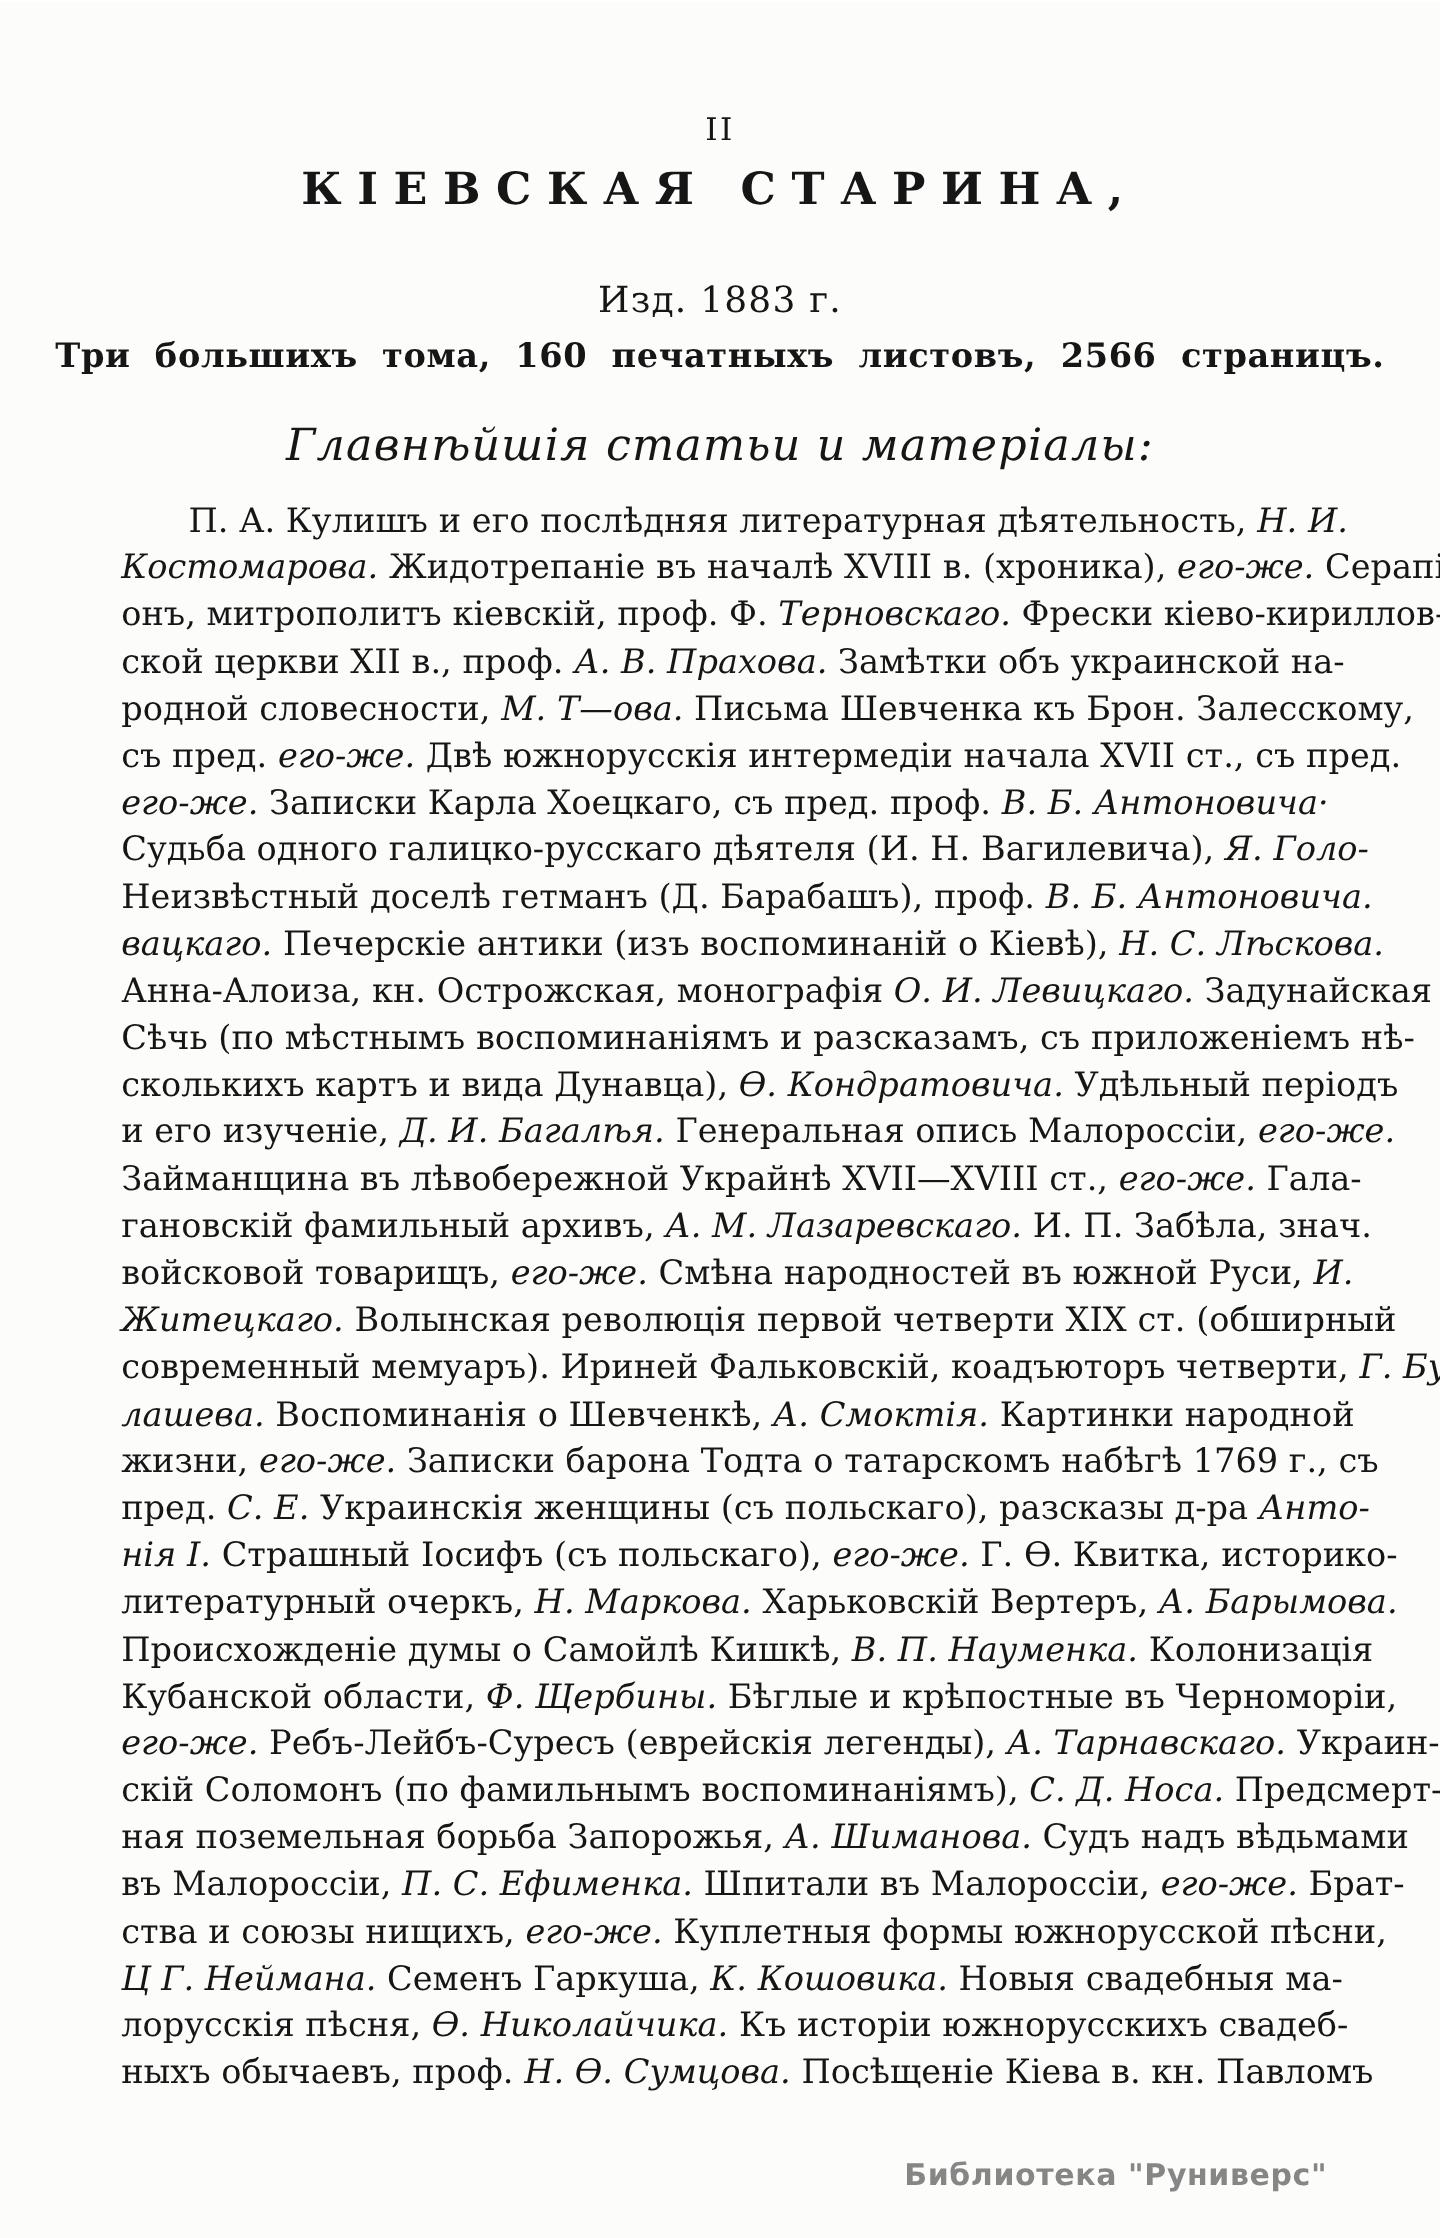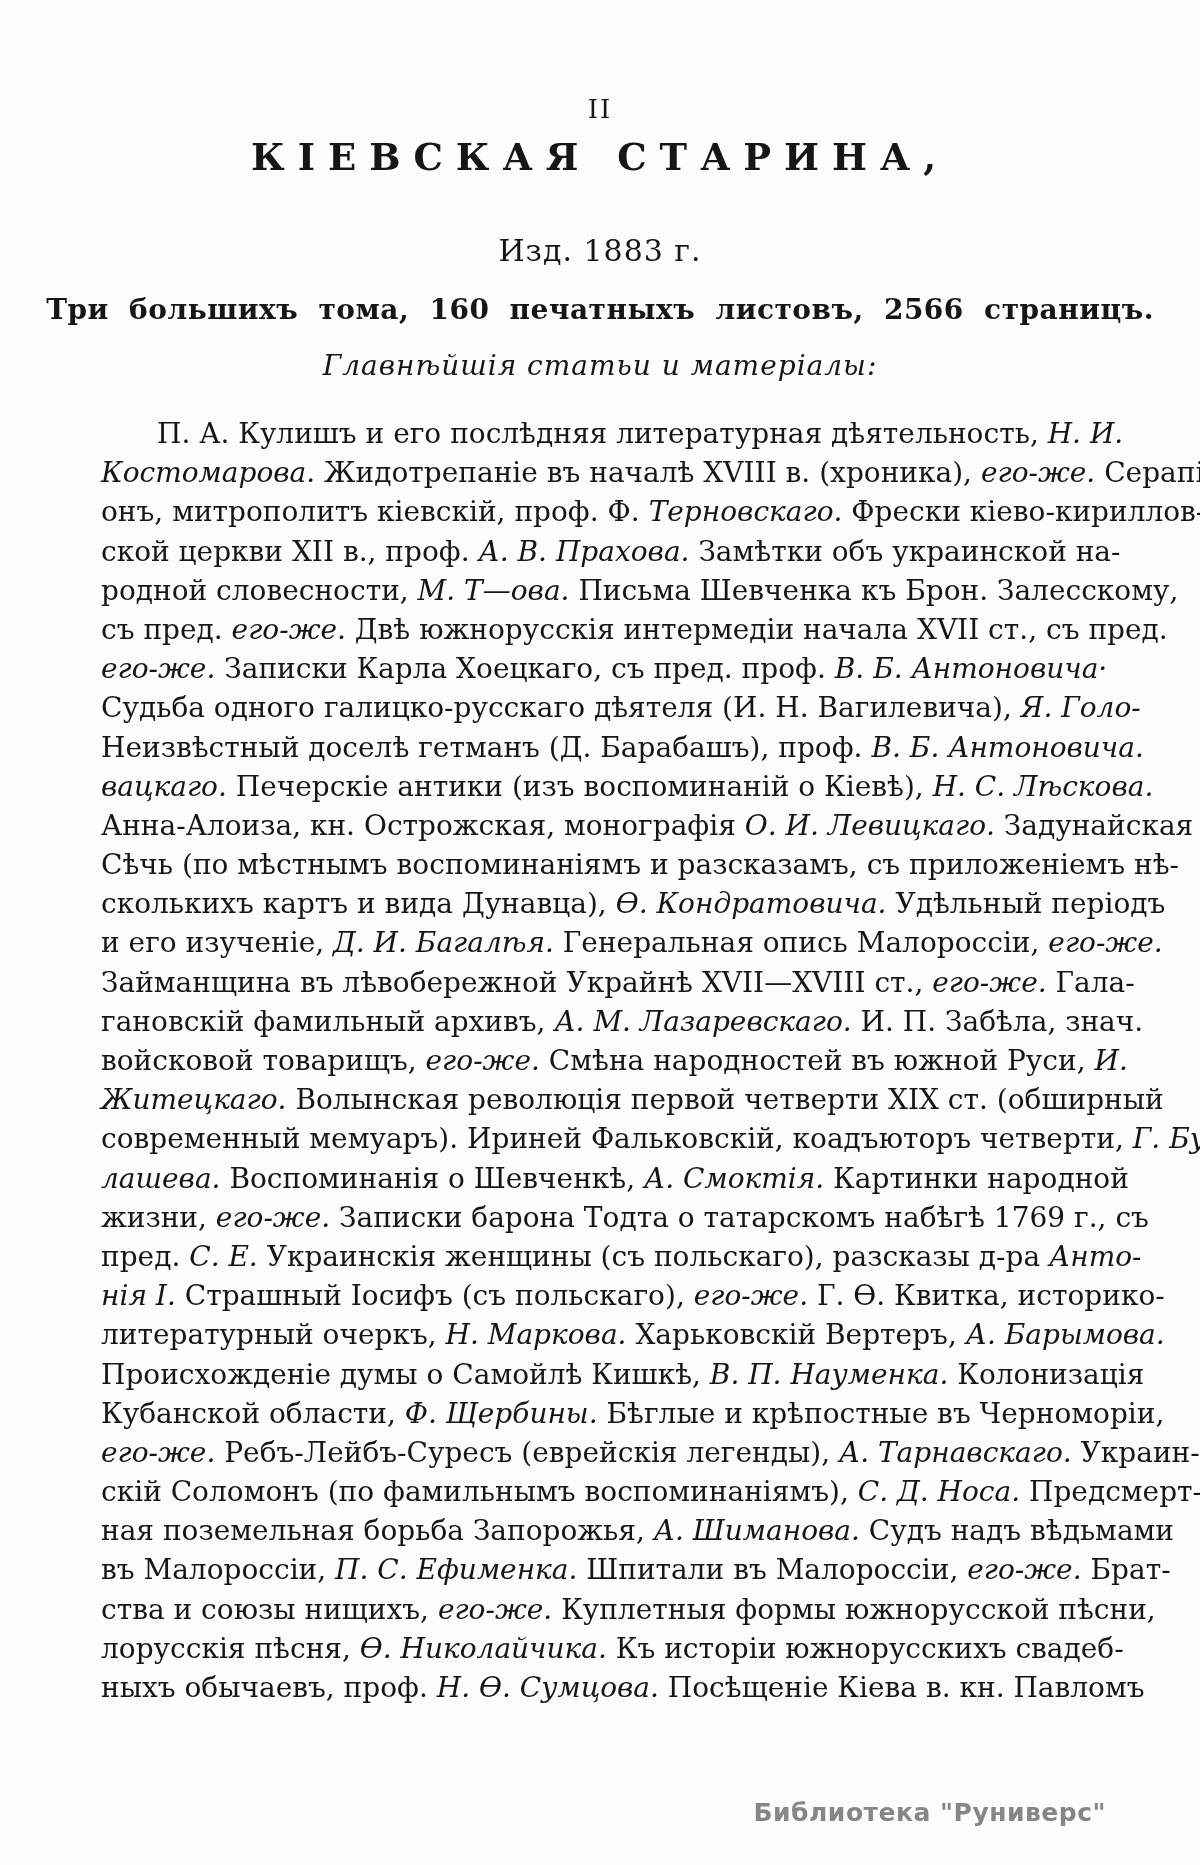--- a/index.html
+++ b/index.html
@@ -20,27 +20,27 @@
   .title {
     position: absolute; top: 133px; left: 0; width: 100%;
     text-align: center; font-size: 37px; font-weight: bold;
     letter-spacing: 13px; white-space: nowrap;
   }
   .edition {
     position: absolute; top: 231px; left: 0; width: 100%;
     text-align: center; font-size: 30px; letter-spacing: 1px;
   }
   .volumes {
-    position: absolute; top: 291px; left: 0; width: 100%;
+    position: absolute; top: 278px; left: 0; width: 100%;
     text-align: center; font-size: 28px; font-weight: bold;
     letter-spacing: 0.5px; word-spacing: 10px; white-space: nowrap;
   }
   .subtitle {
     position: absolute; top: 347px; left: 0; width: 100%;
-    text-align: center; font-size: 28px; font-style: italic;
+    text-align: center; font-size: 37px; font-style: italic;
     letter-spacing: 1px;
   }
   .body-text {
     position: absolute; top: 412px; left: 101px; width: 1006px;
     font-size: 28px;
   }
   .tline {
     text-align: justify;
     text-align-last: justify;
     height: 39.2px;
@@ -91,17 +91,18 @@
       <div class="tline"><span>пред. </span><span class="it">С. Е.</span><span> Украинскія женщины (съ польскаго), разсказы д-ра </span><span class="it">Анто-</span></div>
       <div class="tline"><span class="it">нія I.</span><span> Страшный Іосифъ (съ польскаго), </span><span class="it">его-же.</span><span> Г. Ѳ. Квитка, историко-</span></div>
       <div class="tline"><span>литературный очеркъ, </span><span class="it">Н. Маркова.</span><span> Харьковскій Вертеръ, </span><span class="it">А. Барымова.</span></div>
       <div class="tline"><span>Происхожденіе думы о Самойлѣ Кишкѣ, </span><span class="it">В. П. Науменка.</span><span> Колонизація</span></div>
       <div class="tline"><span>Кубанской области, </span><span class="it">Ф. Щербины.</span><span> Бѣглые и крѣпостные въ Черноморіи,</span></div>
       <div class="tline"><span class="it">его-же.</span><span> Ребъ-Лейбъ-Суресъ (еврейскія легенды), </span><span class="it">А. Тарнавскаго.</span><span> Украин-</span></div>
       <div class="tline"><span>скій Соломонъ (по фамильнымъ воспоминаніямъ), </span><span class="it">С. Д. Носа.</span><span> Предсмерт-</span></div>
       <div class="tline"><span>ная поземельная борьба Запорожья, </span><span class="it">А. Шиманова.</span><span> Судъ надъ вѣдьмами</span></div>
       <div class="tline"><span>въ Малороссіи, </span><span class="it">П. С. Ефименка.</span><span> Шпитали въ Малороссіи, </span><span class="it">его-же.</span><span> Брат-</span></div>
       <div class="tline"><span>ства и союзы нищихъ, </span><span class="it">его-же.</span><span> Куплетныя формы южнорусской пѣсни,</span></div>
+      <div class="tline"><span class="it">Ц Г. Неймана.</span><span> Семенъ Гаркуша, </span><span class="it">К. Кошовика.</span><span> Новыя свадебныя ма-</span></div>
       <div class="tline"><span>лорусскія пѣсня, </span><span class="it">Ѳ. Николайчика.</span><span> Къ исторіи южнорусскихъ свадеб-</span></div>
       <div class="tline"><span>ныхъ обычаевъ, проф. </span><span class="it">Н. Ѳ. Сумцова.</span><span> Посѣщеніе Кіева в. кн. Павломъ</span></div>
     </div>
   <div class="watermark" style="color: rgb(134, 134, 134);">Библиотека "Руниверс"</div>
 </div>
 
 </body></html>

